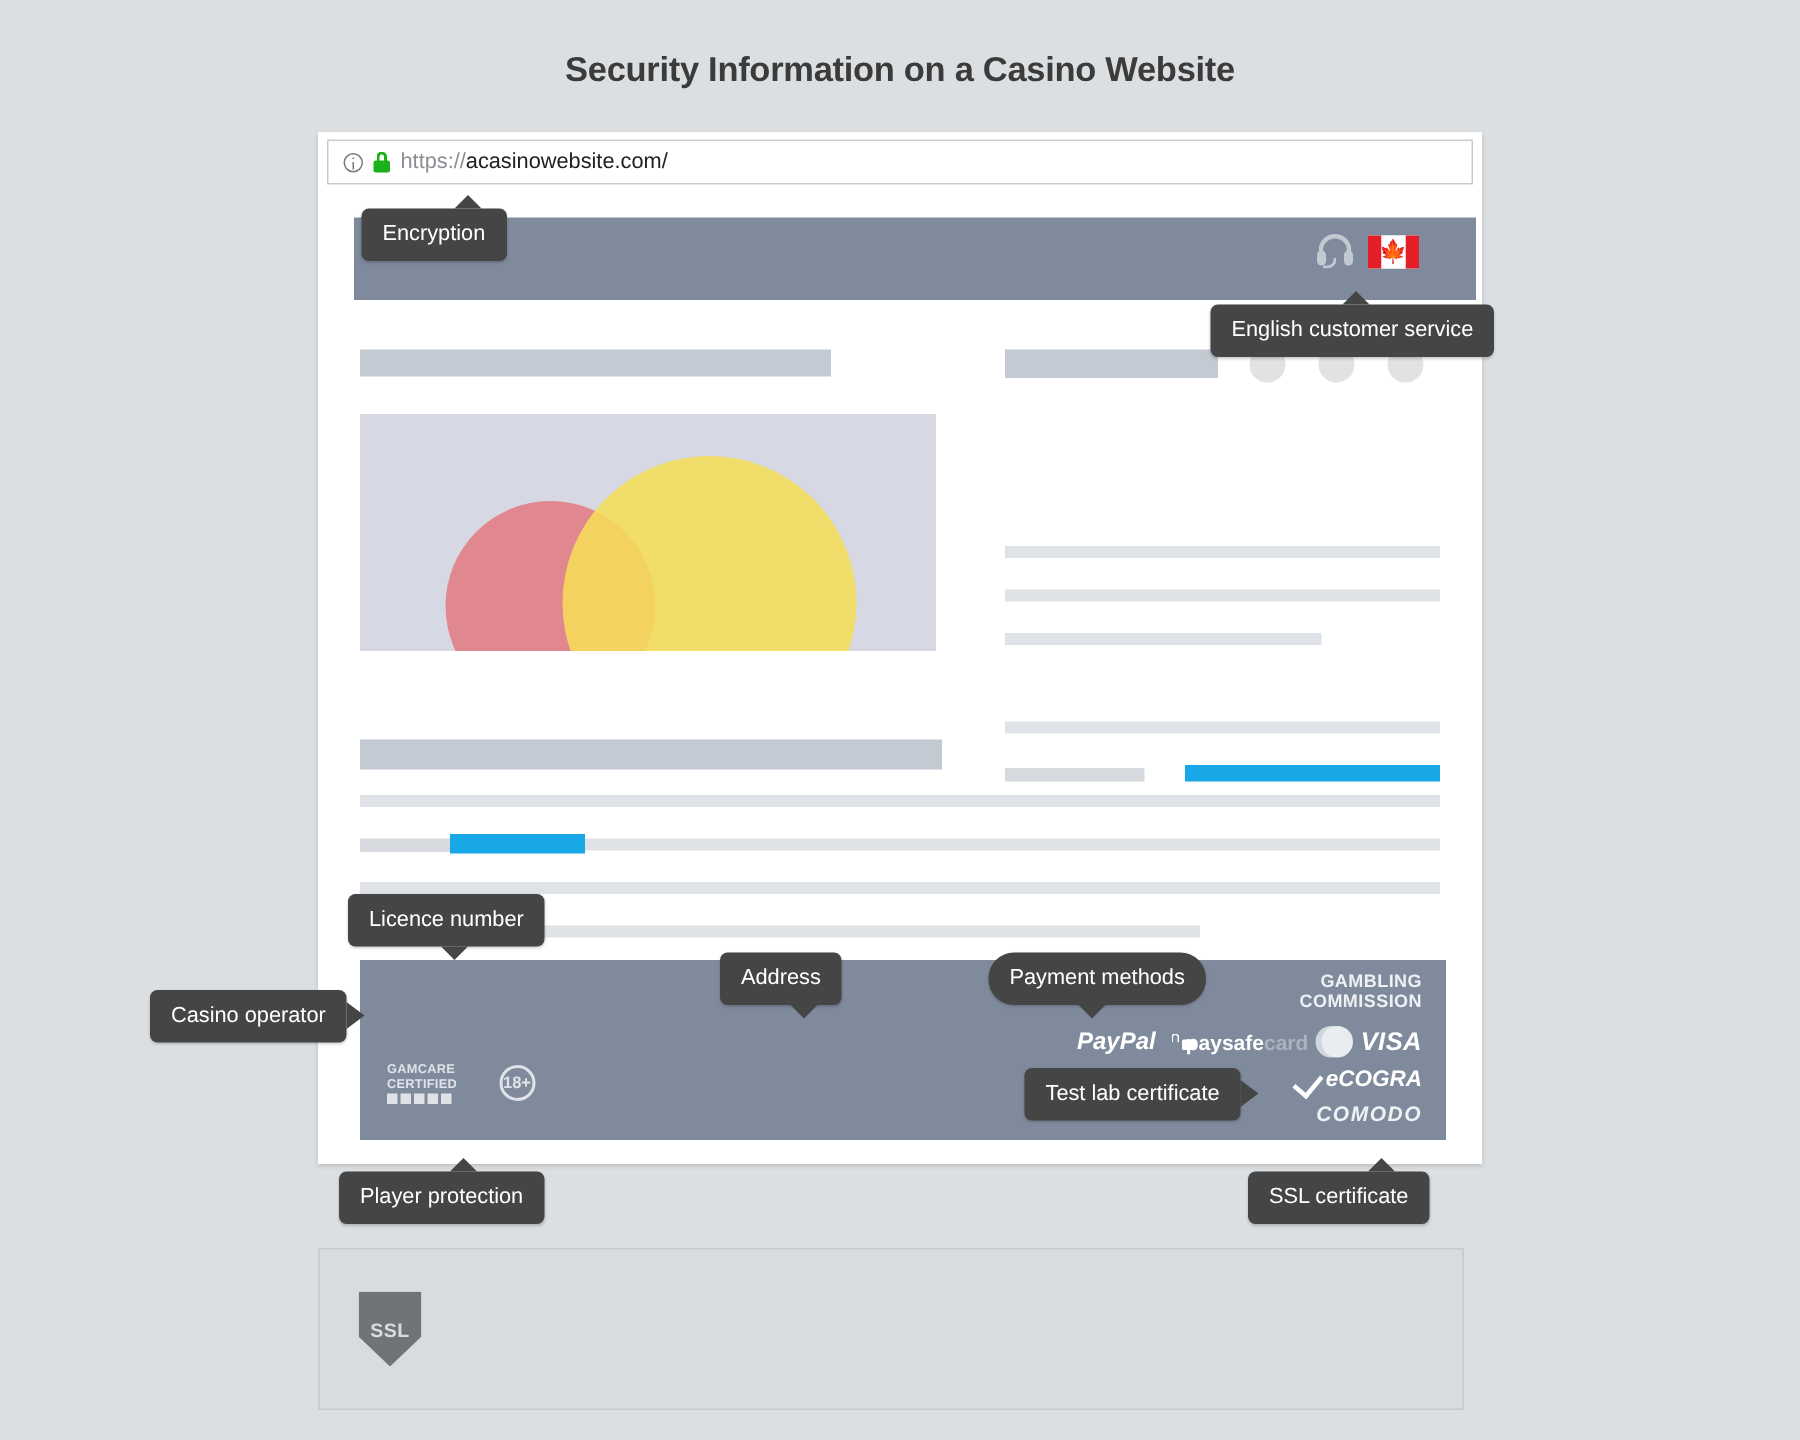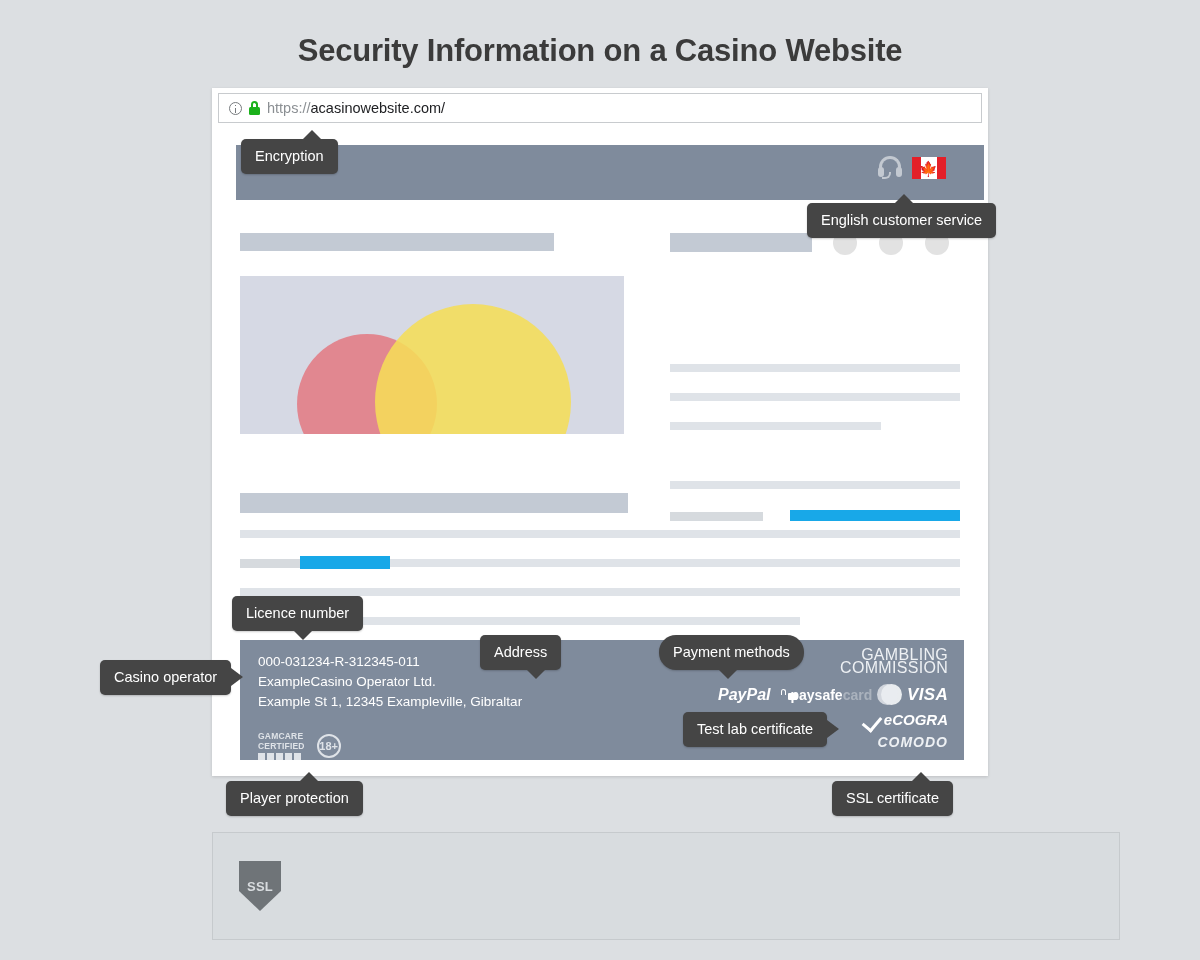--- a/index.html
+++ b/index.html
@@ -10,21 +10,21 @@
     height: 960px;
     background: #dcdfe2;
     font-family: "Liberation Sans", sans-serif;
     overflow: hidden;
     position: relative;
   }
 
   
   .page-title {
     text-align: center;
-    font-size: 31px;
+    font-size: 23px;
     font-weight: bold;
     color: #3b3b3b;
     letter-spacing: -0.2px;
     padding-top: 33px;
   }
 
   
   .stage {
     position: absolute;
     left: 212px;
@@ -194,24 +194,24 @@
   .footer-left {
     position: absolute;
     left: 18px; top: 12px;
     color: #ffffff;
     font-size: 13.5px;
     line-height: 20px;
     white-space: nowrap;
   }
   .badges {
     position: absolute;
-    left: 18px; top: 92px;
-    display: flex;
-    align-items: center;
-    gap: 12px;
+    left: 18px; top: 68px;
+    display: flex;
+    align-items: center;
+    gap: 28px;
   }
   .gamcare {
     color: #dfe3e8;
     font-size: 8.5px;
     font-weight: bold;
     line-height: 9.5px;
     letter-spacing: 0.2px;
   }
   .gamcare .sq-row { display: flex; gap: 2px; margin-top: 2px; }
   .gamcare .sq { width: 7px; height: 7px; background: #dfe3e8; }
@@ -228,22 +228,22 @@
   }
 
   .footer-right {
     position: absolute;
     right: 16px; top: 8px;
     width: 230px;
     color: #eef1f4;
     text-align: right;
   }
   .gc-logo {
-    font-size: 16px;
-    font-weight: normal;
+    font-size: 12px;
+    font-weight: bold;
     line-height: 13px;
     letter-spacing: 0.3px;
     color: #eef1f4;
   }
   .pay-row {
     display: flex;
     align-items: center;
     justify-content: flex-end;
     gap: 9px;
     margin-top: 10px;
@@ -323,21 +323,21 @@
     transform: translateY(-50%);
     border-top: 9px solid transparent;
     border-bottom: 9px solid transparent;
     border-left: 12px solid #454545;
   }
 
   
   .note {
     position: absolute;
     left: 0; top: 744px;
-    width: 908px;
+    width: 764px;
     height: 108px;
     background: #d8dcdf;
     border: 1px solid #c6cacd;
     display: flex;
     align-items: center;
     padding: 0 26px;
     gap: 22px;
   }
   .shield {
     width: 42px; height: 50px;
@@ -416,25 +416,20 @@
     <div class="sk head" data-name="skeleton-heading-mid" style="left:28px;top:405px;width:388px;height:20px;"></div>
     <div class="sk line" data-name="skeleton-line-m1" style="left:28px;top:442px;width:720px;height:8px;"></div>
     <div class="sk line2" data-name="skeleton-line-m2" style="left:28px;top:471px;width:60px;height:9px;"></div>
     <div class="sk blue" data-name="skeleton-cta-mid" style="left:88px;top:468px;width:90px;height:13px;"></div>
     <div class="sk line" data-name="skeleton-line-m3" style="left:178px;top:471px;width:570px;height:8px;"></div>
     <div class="sk line" data-name="skeleton-line-m4" style="left:28px;top:500px;width:720px;height:8px;"></div>
     <div class="sk line" data-name="skeleton-line-m5" style="left:28px;top:529px;width:560px;height:8px;"></div>
 
     <div class="site-footer" data-name="site-footer-panel">
 
-      <div class="footer-left" data-name="operator-details">
-        <div data-name="licence-number-value">000-031234-R-312345-011</div>
-        <div data-name="operator-name-value">ExampleCasino Operator Ltd.</div>
-        <div data-name="operator-address-value">Example St 1, 12345 Exampleville, Gibraltar</div>
-      </div>
 
       <div class="badges" data-name="player-protection-badges">
         <div class="gamcare" data-name="gamcare-logo">
           <div data-name="gamcare-line-1">GAMCARE</div>
           <div data-name="gamcare-line-2">CERTIFIED</div>
           <div class="sq-row" data-name="gamcare-stars">
             <span class="sq" data-name="gamcare-star-1"></span>
             <span class="sq" data-name="gamcare-star-2"></span>
             <span class="sq" data-name="gamcare-star-3"></span>
             <span class="sq" data-name="gamcare-star-4"></span>

